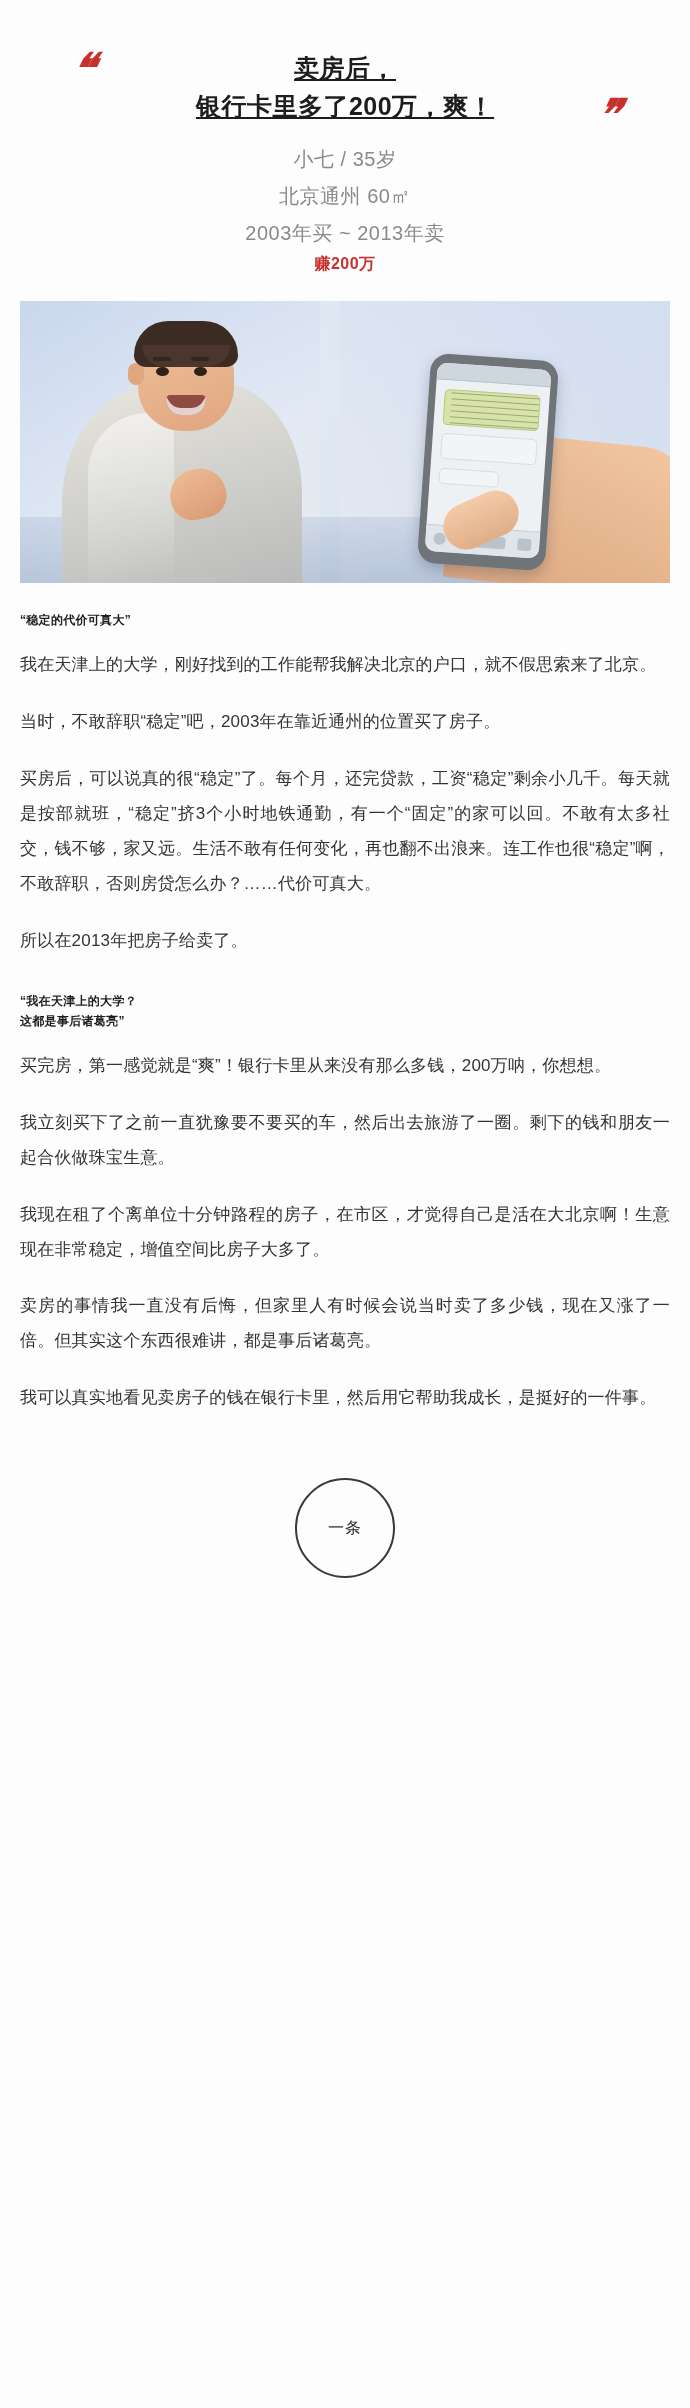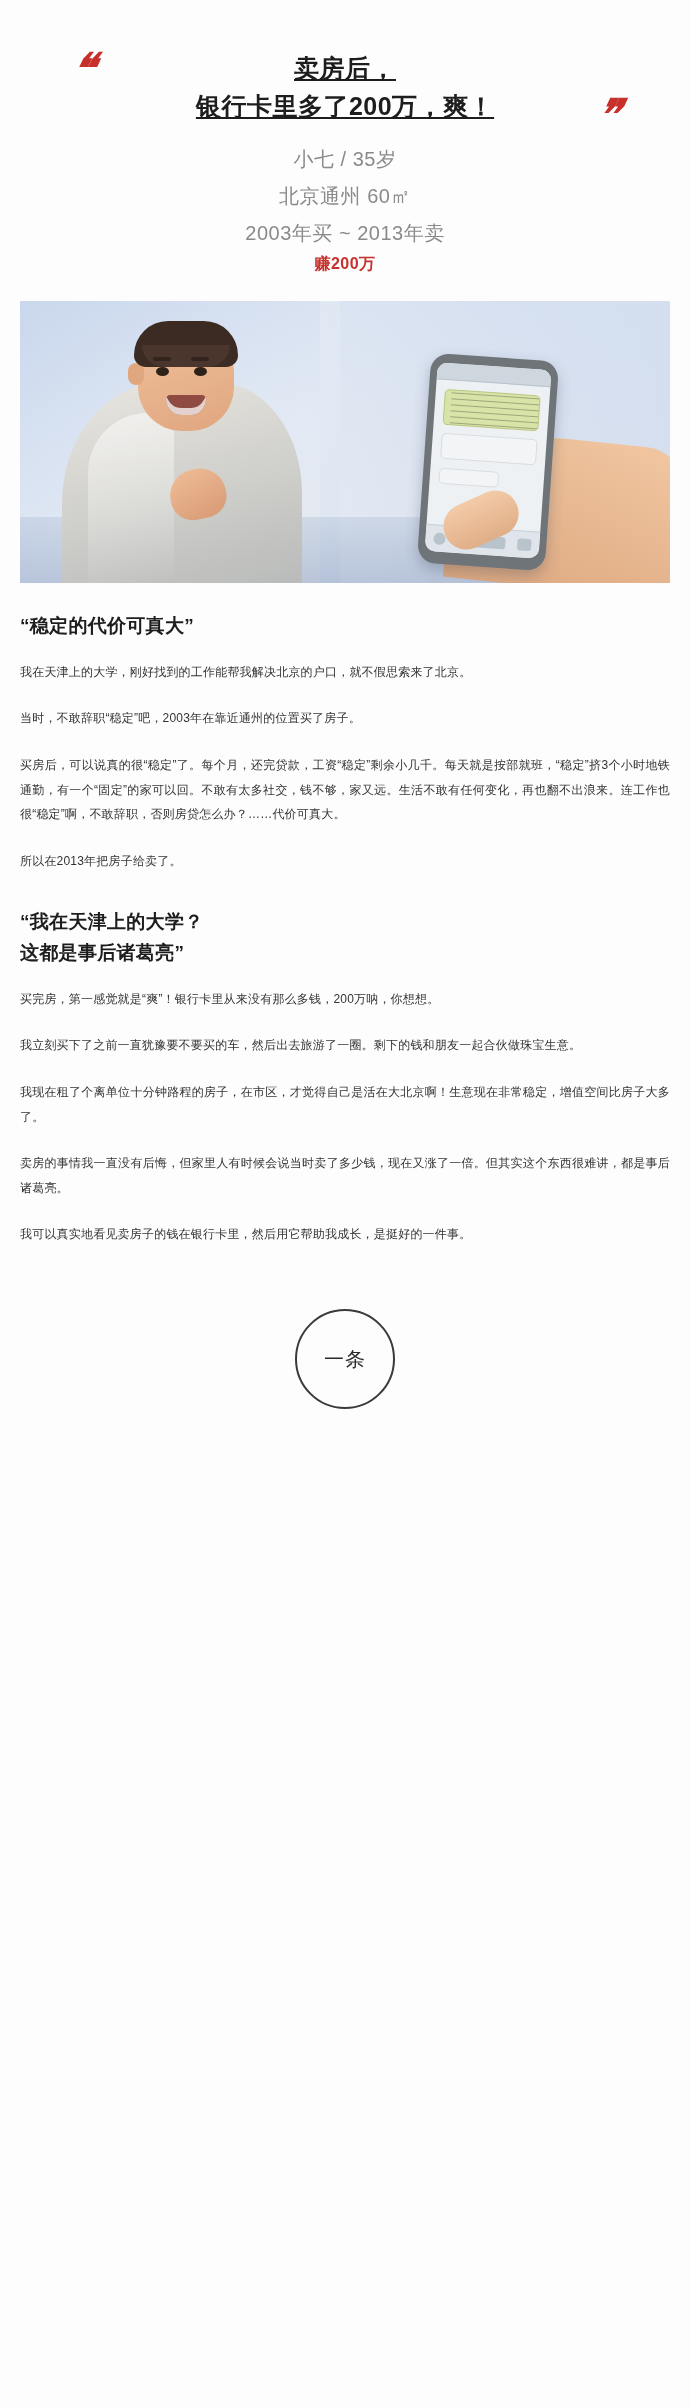--- a/index.html
+++ b/index.html
@@ -190,30 +190,30 @@
   .phone-bottom i.i1 { left:8px; width:12px; border-radius:50%; }
   .phone-bottom i.i2 { left:28px; width:52px; }
   .phone-bottom i.i3 { right:8px; width:14px; }
 
   
   .article {
     margin: 28px 20px 0 20px;
     width: 650px;
   }
   .sec-title {
-    font-size: 19px;
+    font-size: 12px;
     font-weight: 700;
     color: #1d1d1d;
     line-height: 1.62;
     margin: 34px 0 18px 0;
     letter-spacing: 0.3px;
   }
   .sec-title.first { margin-top: 12px; }
   p.para {
-    font-size: 12px;
+    font-size: 17px;
     line-height: 2.05;
     color: #333333;
     margin: 17px 0 22px 0;
     text-align: justify;
     letter-spacing: 0.2px;
   }
 
   
   .footer {
     margin: 62px 0 52px 0;
@@ -221,21 +221,21 @@
     justify-content: center;
   }
   .logo {
     width: 96px;
     height: 96px;
     border: 2px solid #3a3a3a;
     border-radius: 50%;
     display: flex;
     align-items: center;
     justify-content: center;
-    font-size: 20px;
+    font-size: 16px;
     line-height: 1.12;
     letter-spacing: 1px;
     color: #2b2b2b;
     font-family: "Liberation Serif", "DejaVu Serif", serif;
     text-align: right;
     font-weight: 500;
   }
 </style>
 </head>
 <body>

